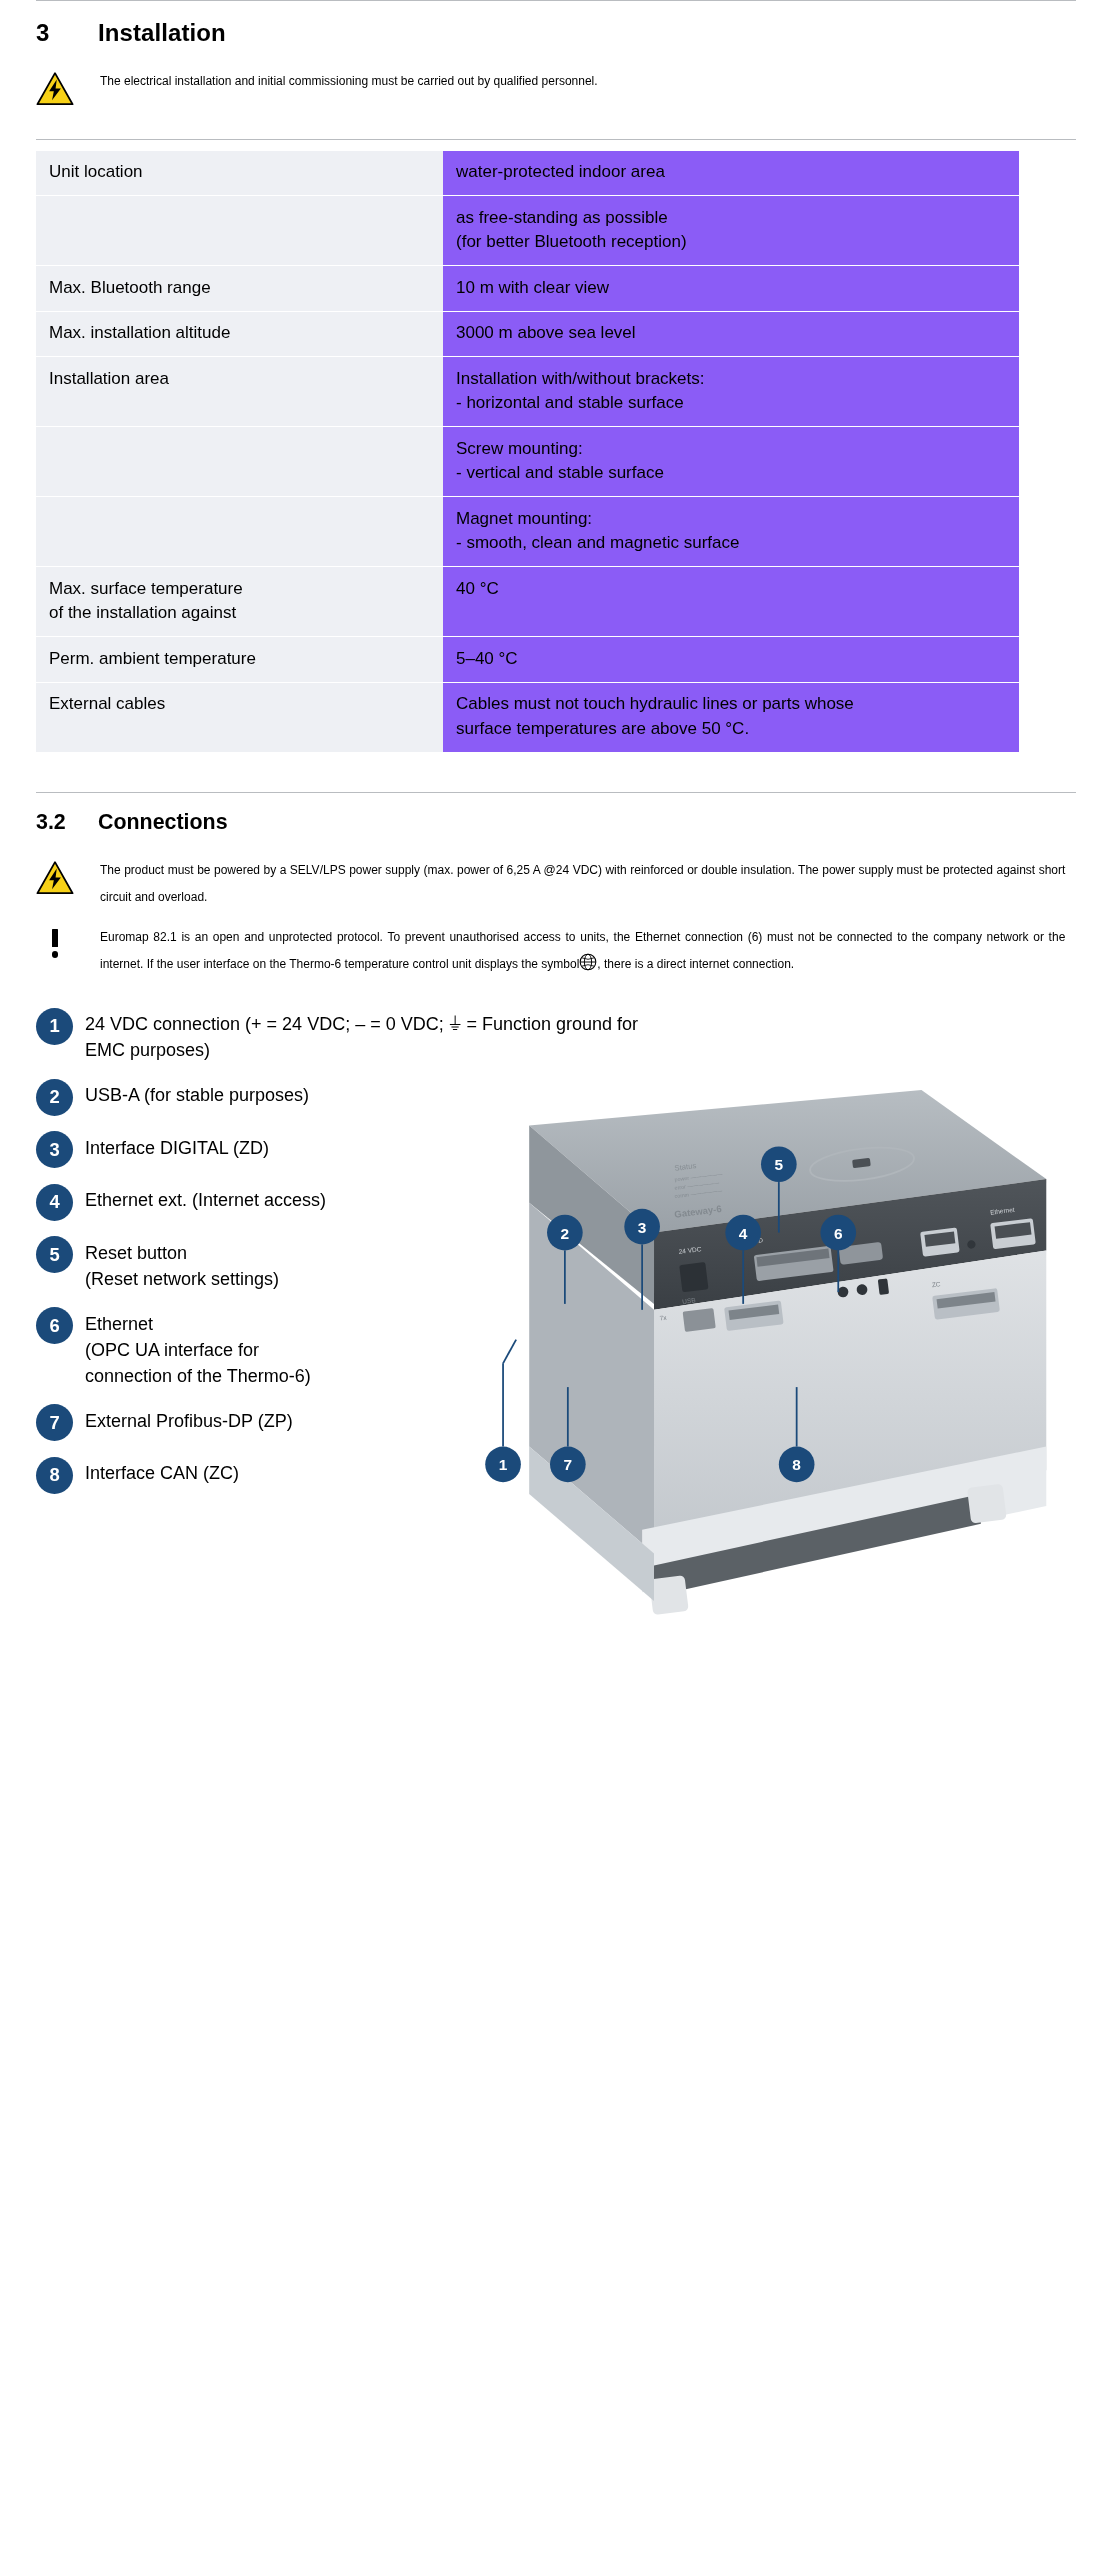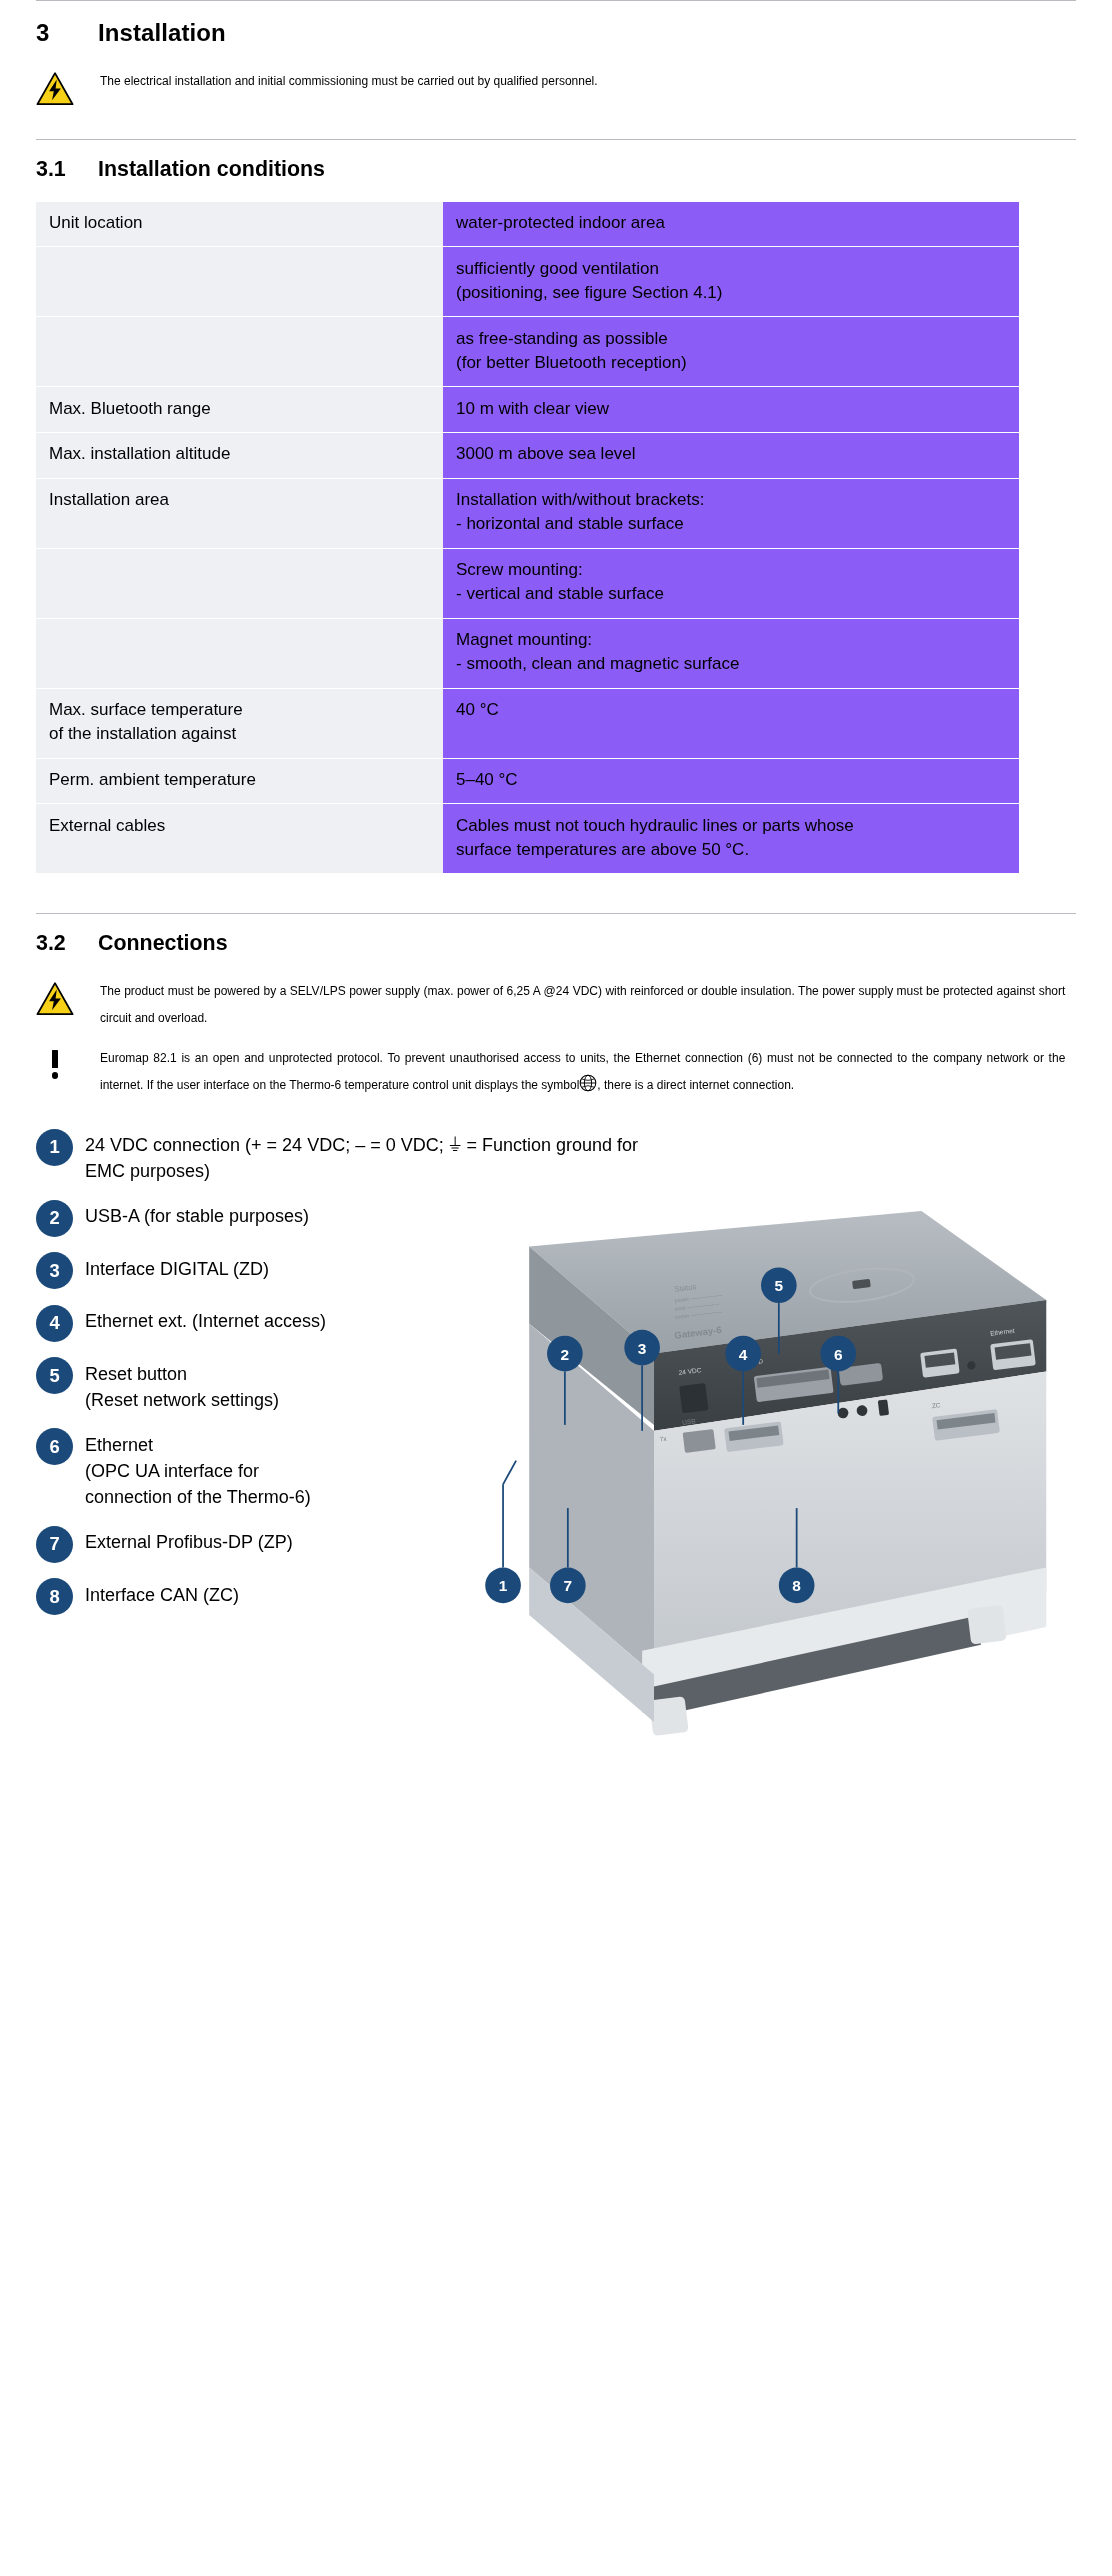--- a/index.html
+++ b/index.html
@@ -193,39 +193,28 @@
           <polygon points="35,13 22,33 30,33 27,48 42,28 33,28" fill="#000000"></polygon>
         </svg>
       </div>
     </div>
     <div class="ntext">The electrical installation and initial commissioning must be carried out by qualified personnel.</div>
   </div>
 
   <div class="spacer-lg"></div>
 
   <hr class="h-rule">
-  <div class="section-head">
-    <span class="num">3.1</span>
-    <span>Installation conditions</span>
-  </div>
 
   <table class="spec">
     <tbody>
 
       <tr>
         <td class="k">Unit location</td>
         <td class="v">
           <span class="cellline">water-protected indoor area</span>
-        </td>
-      </tr>
-      <tr>
-        <td class="k"></td>
-        <td class="v">
-          <span class="cellline">sufficiently good ventilation</span>
-          <span class="cellline">(positioning, see figure Section 4.1)</span>
         </td>
       </tr>
       <tr>
         <td class="k"></td>
         <td class="v">
           <span class="cellline">as free-standing as possible</span>
           <span class="cellline">(for better Bluetooth reception)</span>
         </td>
       </tr>
 

